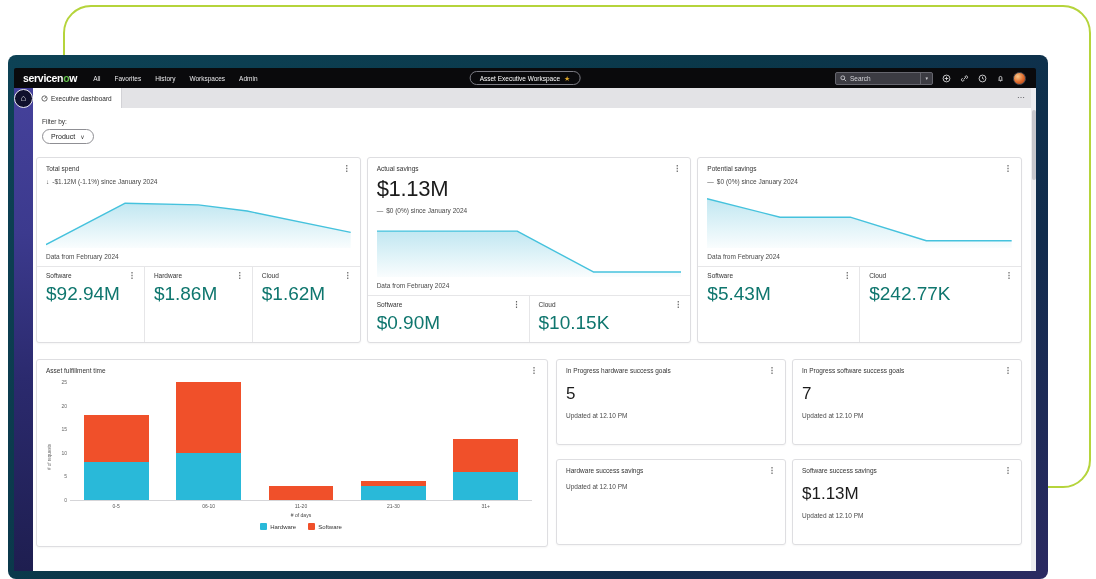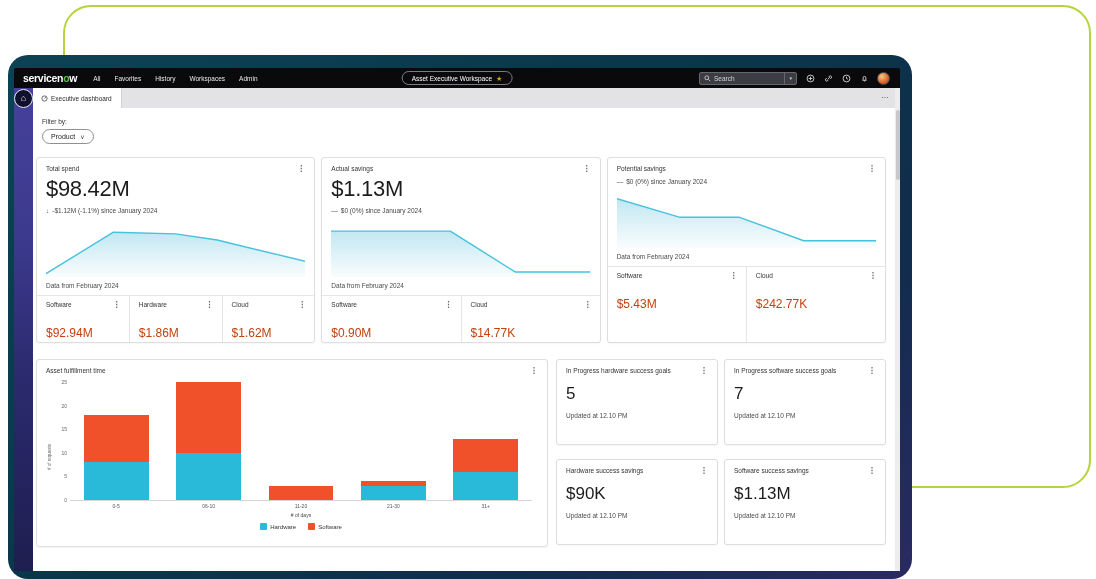--- a/index.html
+++ b/index.html
@@ -1,20 +1,20 @@
 <!DOCTYPE html>
 <html><head>
 <meta charset="utf-8">
 <style>
   * { margin:0; padding:0; box-sizing:border-box; }
   html,body { width:1096px; height:579px; background:#ffffff; font-family:"Liberation Sans", sans-serif; overflow:hidden; position:relative; }
 
   .lime-frame { position:absolute; left:63px; top:5px; width:1028px; height:483px; border:2px solid #b5d43b; border-radius:28px; z-index:0; }
 
-  .window { position:absolute; left:8px; top:55px; width:904px; height:524px; border-radius:20px; z-index:1;
+  .window { position:absolute; left:8px; top:55px; width:1040px; height:524px; border-radius:8px; z-index:1;
     background:linear-gradient(140deg,#0d4255 0%,#0a3749 45%,#112c4d 75%,#2b2a62 100%);
     padding:13px 12px 8px 6px; display:flex; flex-direction:column; }
 
   
   .navbar { height:20px; background:#0a0a0c; display:flex; align-items:center; padding:0 10px 0 9px; position:relative; border-radius:2px 2px 0 0; }
   .logo { font-size:10.5px; font-weight:bold; color:#fff; letter-spacing:-0.3px; white-space:nowrap; }
   .logo .accent { color:#63c14b; }
   .nav-items { display:flex; gap:14px; margin-left:16px; }
   .nav-item { font-size:6.5px; color:#e8e8ea; white-space:nowrap; }
   .ws-pill { position:absolute; left:50%; transform:translateX(-50%); border:1px solid #7c7c84; border-radius:9px; height:14px; display:flex; align-items:center; gap:4px; padding:0 9px; color:#fff; font-size:6.5px; white-space:nowrap; }
@@ -55,21 +55,21 @@
   .card-head { display:flex; justify-content:space-between; align-items:flex-start; font-size:6.5px; color:#333; }
   .kpi-value { font-size:22px; font-weight:300; color:#1c1c1c; letter-spacing:-0.3px; margin-top:3px; }
   .kpi-delta { display:flex; align-items:center; gap:3px; font-size:6.5px; color:#474747; margin-top:5px; }
   .delta-sym { font-size:6.5px; color:#555; }
   .spark { height:56px; margin-top:7px; }
   .footnote { font-size:6.5px; color:#4a4a4a; margin-top:5px; }
   .breakdown { display:flex; border-top:1px solid #e6e6e8; margin:6px -9px 0; flex:1; }
   .bd-col { flex:1; padding:5px 8px 0 9px; border-left:1px solid #e6e6e8; min-width:0; }
   .bd-col:first-child { border-left:none; }
   .bd-head { display:flex; justify-content:space-between; font-size:6.5px; color:#333; }
-  .bd-value { font-size:12px; font-weight:300; color:#c2410c; margin-top:17px; white-space:nowrap; }
+  .bd-value { font-size:19px; font-weight:300; color:#0f766e; margin-top:3px; white-space:nowrap; }
 
   .bottom-row { display:flex; gap:8px; margin-top:16px; }
   .chart-card { width:512px; flex:none; height:188px; padding:7px 9px; }
   .bc-wrap { position:relative; margin:8px 6px 0 24px; }
   .bc-ylabel { position:absolute; left:-23px; top:50%; transform:translateY(-50%) rotate(180deg); writing-mode:vertical-rl; font-size:4.5px; color:#666; }
   .bc-plot { position:relative; height:118px; border-bottom:1px solid #d5d5d8; }
   .bc-tick { position:absolute; left:-16px; width:13px; text-align:right; font-size:5px; color:#666; }
   .bc-bars { position:absolute; left:0; right:0; top:0; bottom:0; display:flex; align-items:flex-end; justify-content:space-around; }
   .bc-group { width:14%; display:flex; flex-direction:column-reverse; }
   .bc-xlabels { display:flex; justify-content:space-around; margin-top:2px; }
@@ -172,21 +172,20 @@
           </div>
         </div>
 
         <div class="kpi-row">
 
           <div class="card kpi">
             <div class="card-head">
               <span>Total spend</span>
               <span class="kebab">⋮</span>
             </div>
-            <div class="kpi-value">$98.42M</div>
             <div class="kpi-delta">
               <span class="delta-sym">↓</span>
               <span>-$1.12M (-1.1%) since January 2024</span>
             </div>
             <div class="spark"><svg viewBox="0 0 100 36" preserveAspectRatio="none" width="100%" height="100%">
                   <defs>
                     <linearGradient id="sg0" x1="0" y1="0" x2="0" y2="1">
                       <stop offset="0" stop-color="#8fd4e6" stop-opacity="0.55"></stop>
                       <stop offset="1" stop-color="#8fd4e6" stop-opacity="0.05"></stop>
                     </linearGradient>
@@ -247,21 +246,21 @@
                     <span>Software</span>
                     <span class="kebab">⋮</span>
                   </div>
                 <div class="bd-value">$0.90M</div>
               </div>
               <div class="bd-col">
                 <div class="bd-head">
                     <span>Cloud</span>
                     <span class="kebab">⋮</span>
                   </div>
-                <div class="bd-value">$14.77K</div>
+                <div class="bd-value">$10.15K</div>
               </div>
             </div>
           </div>
 
           <div class="card kpi">
             <div class="card-head">
               <span>Potential savings</span>
               <span class="kebab">⋮</span>
             </div>
             <div class="kpi-delta">
@@ -374,21 +373,20 @@
                   <span class="kebab">⋮</span>
                 </div>
               <div class="stat-value">7</div>
               <div class="stat-updated">Updated at 12.10 PM</div>
             </div>
             <div class="card stat">
               <div class="card-head">
                   <span>Hardware success savings</span>
                   <span class="kebab">⋮</span>
                 </div>
-              <div class="stat-value">$90K</div>
               <div class="stat-updated">Updated at 12.10 PM</div>
             </div>
             <div class="card stat">
               <div class="card-head">
                   <span>Software success savings</span>
                   <span class="kebab">⋮</span>
                 </div>
               <div class="stat-value">$1.13M</div>
               <div class="stat-updated">Updated at 12.10 PM</div>
             </div>

